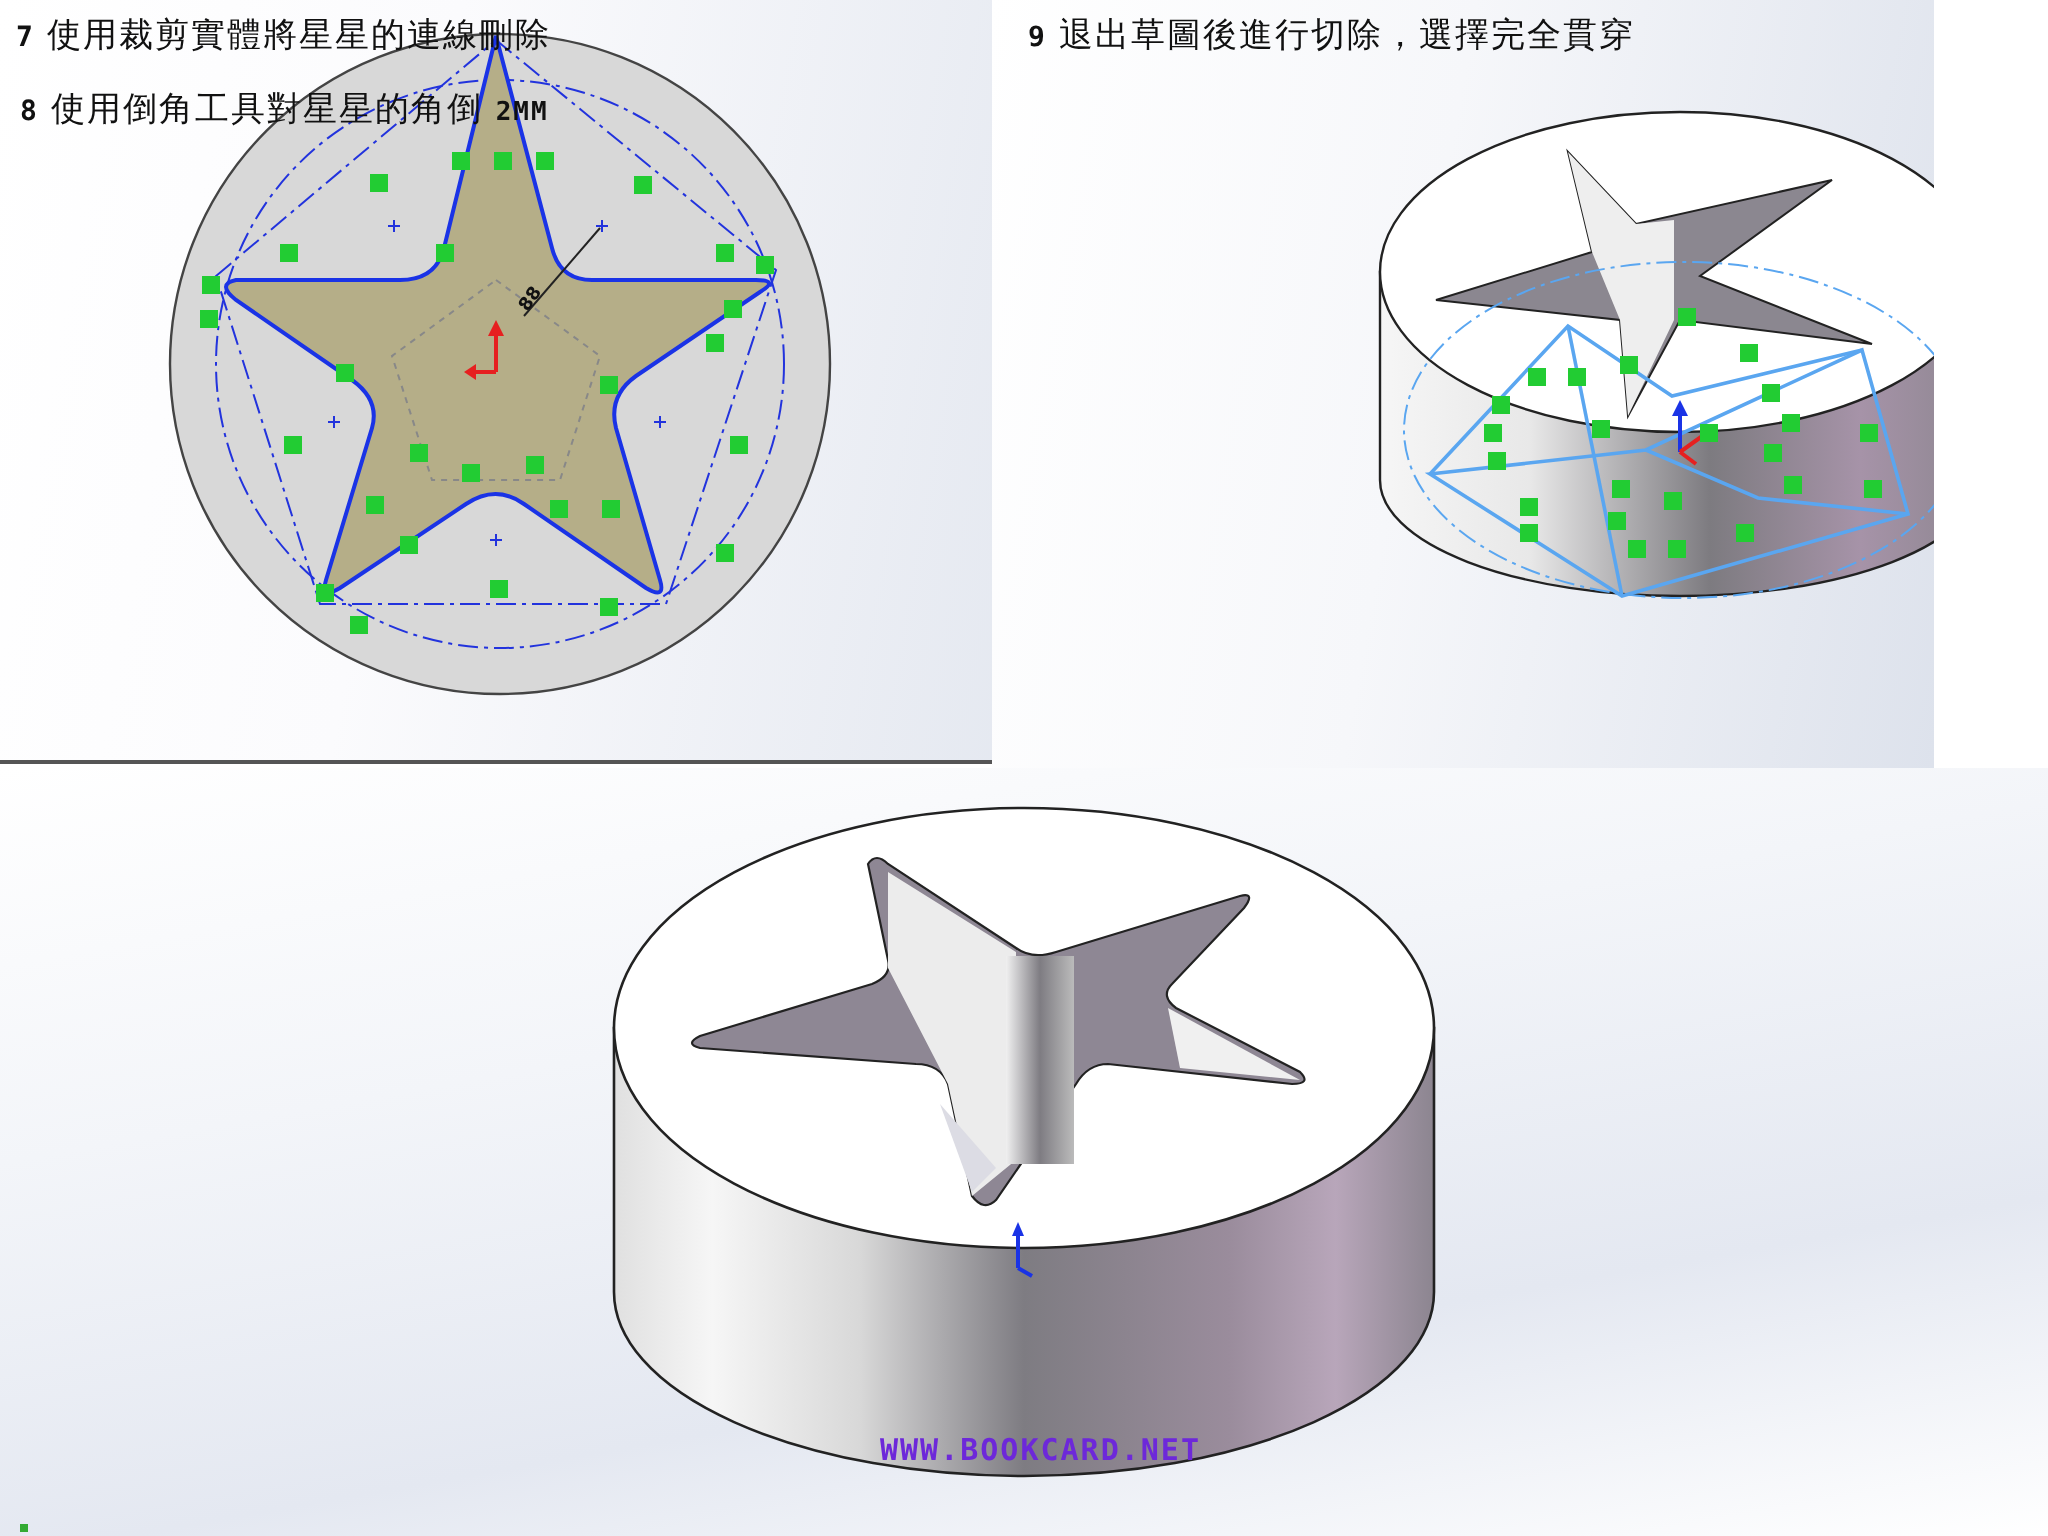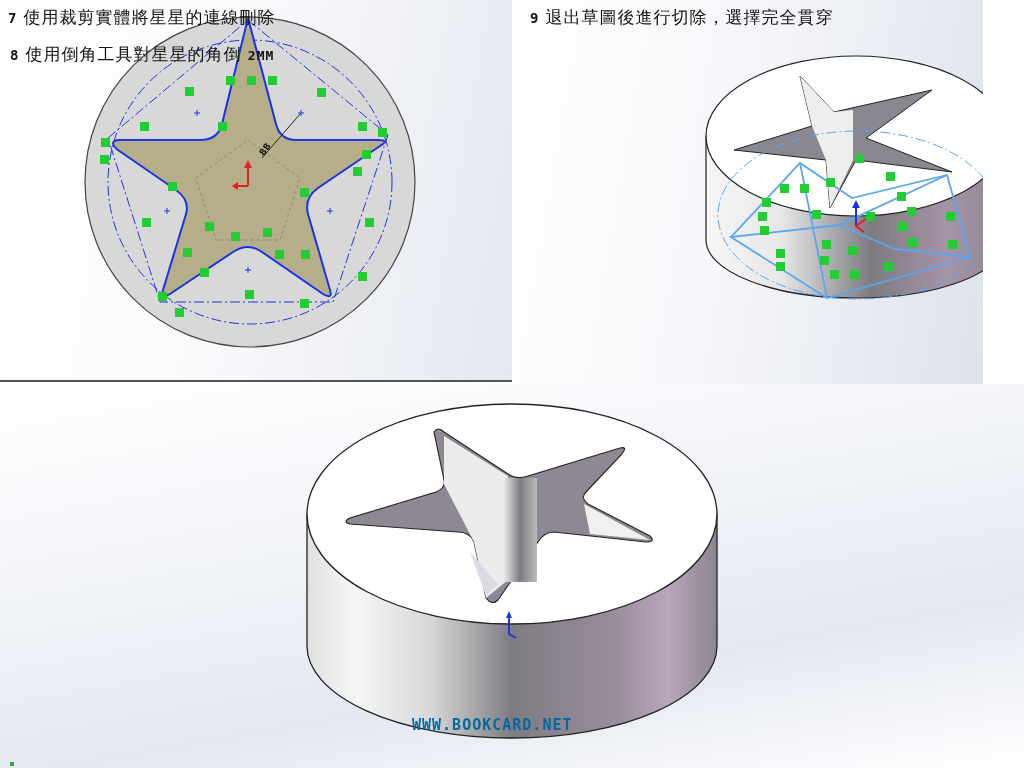--- a/index.html
+++ b/index.html
@@ -3,33 +3,33 @@
 <meta charset="utf-8">
 <style>
   * { margin:0; padding:0; box-sizing:border-box; }
   html, body { width:1024px; height:768px; overflow:hidden; background:#fff; }
   body { position:relative; font-family:"DejaVu Sans", sans-serif; }
 
   .panel { position:absolute; overflow:hidden; }
   #panel-step7 { left:0; top:0; width:512px; height:382px;
     background:linear-gradient(100deg,#ffffff 0%,#fbfbfd 40%,#e4e8f0 100%); }
   #panel-step7 .bottom-rule { position:absolute; left:0; right:0; bottom:0; height:2px; background:#555; }
-  #panel-step9 { left:512px; top:0; width:471px; height:384px;
+  #panel-step9 { left:496px; top:0; width:471px; height:384px;
     background:linear-gradient(100deg,#ffffff 0%,#f6f7fa 45%,#dde2ec 100%); }
   #panel-final { left:0; top:384px; width:1024px; height:384px;
     background:linear-gradient(170deg,#ffffff 0%,#f3f5f9 35%,#e4e8f1 70%,#ffffff 100%); }
 
   .caption { position:absolute; font-family:"DejaVu Serif", serif; font-size:17px; color:#111; white-space:nowrap; letter-spacing:1px; }
   .caption .num { font-family:"DejaVu Sans Mono", monospace; font-weight:bold; font-size:14px; margin-right:6px; }
   .caption .unit { font-family:"DejaVu Sans Mono", monospace; font-weight:bold; font-size:13px; }
 
   svg { position:absolute; left:0; top:0; }
 
-  .watermark { position:absolute; left:412px; top:716px; font-family:"DejaVu Sans Mono", monospace;
-    font-weight:bold; font-size:15px; color:#0369a1; letter-spacing:1px; }
+  .watermark { position:absolute; left:440px; top:716px; font-family:"DejaVu Sans Mono", monospace;
+    font-weight:bold; font-size:15px; color:#6d28d9; letter-spacing:1px; }
   .corner-mark { position:absolute; left:10px; top:762px; width:4px; height:4px; background:#3a3; }
 </style>
 </head>
 <body>
 
 <div class="panel" id="panel-step7">
   <svg width="512" height="382" viewBox="0 0 512 382">
 
     <circle cx="250" cy="182" r="165" fill="#d8d8d8" stroke="#444" stroke-width="1.2"></circle>
 

